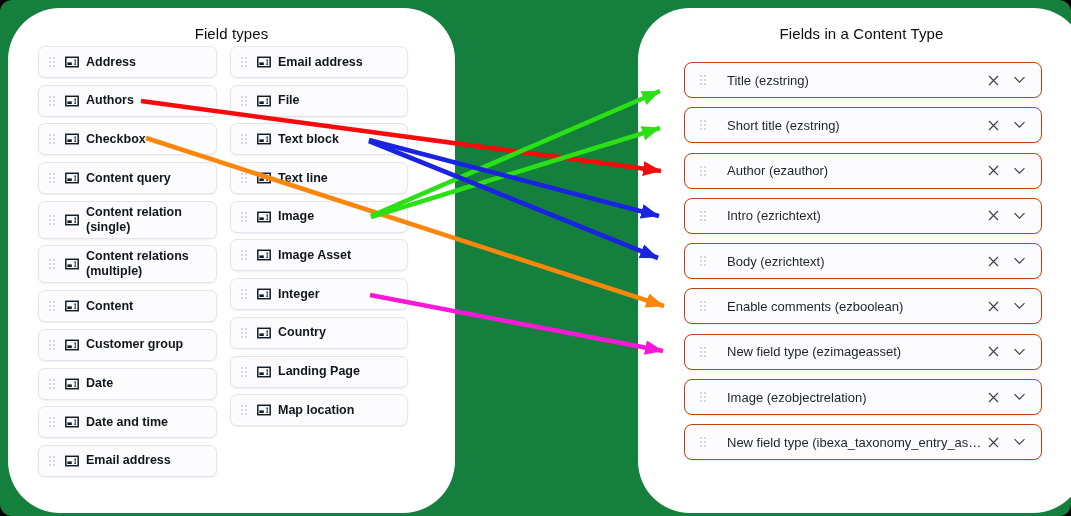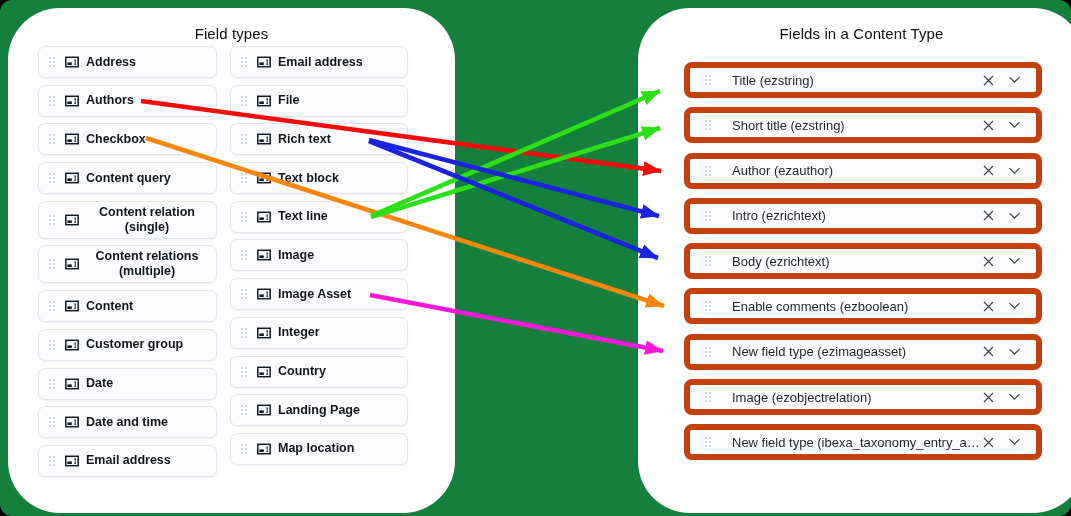--- a/index.html
+++ b/index.html
@@ -3,31 +3,31 @@
 <meta charset="utf-8">
 <style>
   html,body{margin:0;padding:0;background:#000;}
   .stage{position:relative;width:1071px;height:516px;background:#15803d;border-radius:12px;
          overflow:hidden;font-family:"Liberation Sans",sans-serif;}
   .panel{position:absolute;top:8px;width:447px;height:505px;background:#ffffff;border-radius:52px;}
   #left-panel{left:8px;}
   #right-panel{left:638px;}
   .panel-title{padding-top:17px;text-align:center;font-size:15px;color:#0d0d0d;letter-spacing:.1px;}
   .col{position:absolute;display:flex;flex-direction:column;row-gap:6.7px;}
-  #col-0{left:30px;top:38px;width:179px;text-align:center;}
+  #col-0{left:30px;top:38px;width:179px;}
   #col-1{left:222px;top:38px;width:178px;}
   .ft-card{box-sizing:border-box;background:#fcfcfe;border:1px solid #e2e5ee;border-radius:7px;
            display:flex;align-items:center;min-height:32px;padding:3px 8px 3px 9px;
            box-shadow:0 1px 2px rgba(25,35,70,.07);}
   .handle{display:flex;flex:none;}
   .ft-card .handle{margin-right:9px;}
   .ficon{display:flex;flex:none;margin-right:7px;}
   .ft-label{font-size:12.5px;font-weight:700;color:#10161d;line-height:1.2;}
   #ct-list{position:absolute;left:46px;top:54px;width:358px;display:flex;flex-direction:column;row-gap:9.3px;}
-  .ct-card{box-sizing:border-box;height:36px;background:#fcfcfe;border:6px solid #c2410c;border-radius:8px;
+  .ct-card{box-sizing:border-box;height:36px;background:#fcfcfe;border:1px solid #c2410c;border-radius:8px;
            display:flex;align-items:center;padding:0 15px 0 14px;box-shadow:0 1px 2px rgba(25,35,70,.07);}
   .ct-card .handle{margin-right:20px;}
   .ct-label{flex:1;font-size:13px;color:#1c232c;white-space:nowrap;overflow:hidden;text-overflow:ellipsis;}
   .xbtn{display:flex;flex:none;margin-right:13px;cursor:pointer;}
   .chev{display:flex;flex:none;cursor:pointer;}
   #arrow-layer{position:absolute;left:0;top:0;z-index:5;pointer-events:none;}
 </style>
 </head>
 <body>
 
@@ -316,42 +316,20 @@
             </svg>
           </span>
           <span class="ficon">
             <svg width="14" height="12" viewBox="0 0 14 12">
               <rect x="0.8" y="1.3" width="12.4" height="9.4" fill="none" stroke="#131c26" stroke-width="1.5"></rect>
               <rect x="2.4" y="6.4" width="4.4" height="2.6" fill="#131c26"></rect>
               <path d="M10.2 4 v4.4 M9.3 4 h1.8 M9.3 8.4 h1.8" stroke="#131c26" stroke-width="0.9" fill="none"></path>
             </svg>
           </span>
           <span class="ft-label">File</span>
-        </div>
-        <div class="ft-card">
-          <span class="handle">
-            <svg width="8" height="12" viewBox="0 0 8 12">
-              <g fill="#c9ced9">
-                <circle cx="2" cy="2" r="1.1"></circle>
-                <circle cx="6" cy="2" r="1.1"></circle>
-                <circle cx="2" cy="6" r="1.1"></circle>
-                <circle cx="6" cy="6" r="1.1"></circle>
-                <circle cx="2" cy="10" r="1.1"></circle>
-                <circle cx="6" cy="10" r="1.1"></circle>
-              </g>
-            </svg>
-          </span>
-          <span class="ficon">
-            <svg width="14" height="12" viewBox="0 0 14 12">
-              <rect x="0.8" y="1.3" width="12.4" height="9.4" fill="none" stroke="#131c26" stroke-width="1.5"></rect>
-              <rect x="2.4" y="6.4" width="4.4" height="2.6" fill="#131c26"></rect>
-              <path d="M10.2 4 v4.4 M9.3 4 h1.8 M9.3 8.4 h1.8" stroke="#131c26" stroke-width="0.9" fill="none"></path>
-            </svg>
-          </span>
-          <span class="ft-label">Rich text</span>
         </div>
         <div class="ft-card">
           <span class="handle">
             <svg width="8" height="12" viewBox="0 0 8 12">
               <g fill="#c9ced9">
                 <circle cx="2" cy="2" r="1.1"></circle>
                 <circle cx="6" cy="2" r="1.1"></circle>
                 <circle cx="2" cy="6" r="1.1"></circle>
                 <circle cx="6" cy="6" r="1.1"></circle>
                 <circle cx="2" cy="10" r="1.1"></circle>

